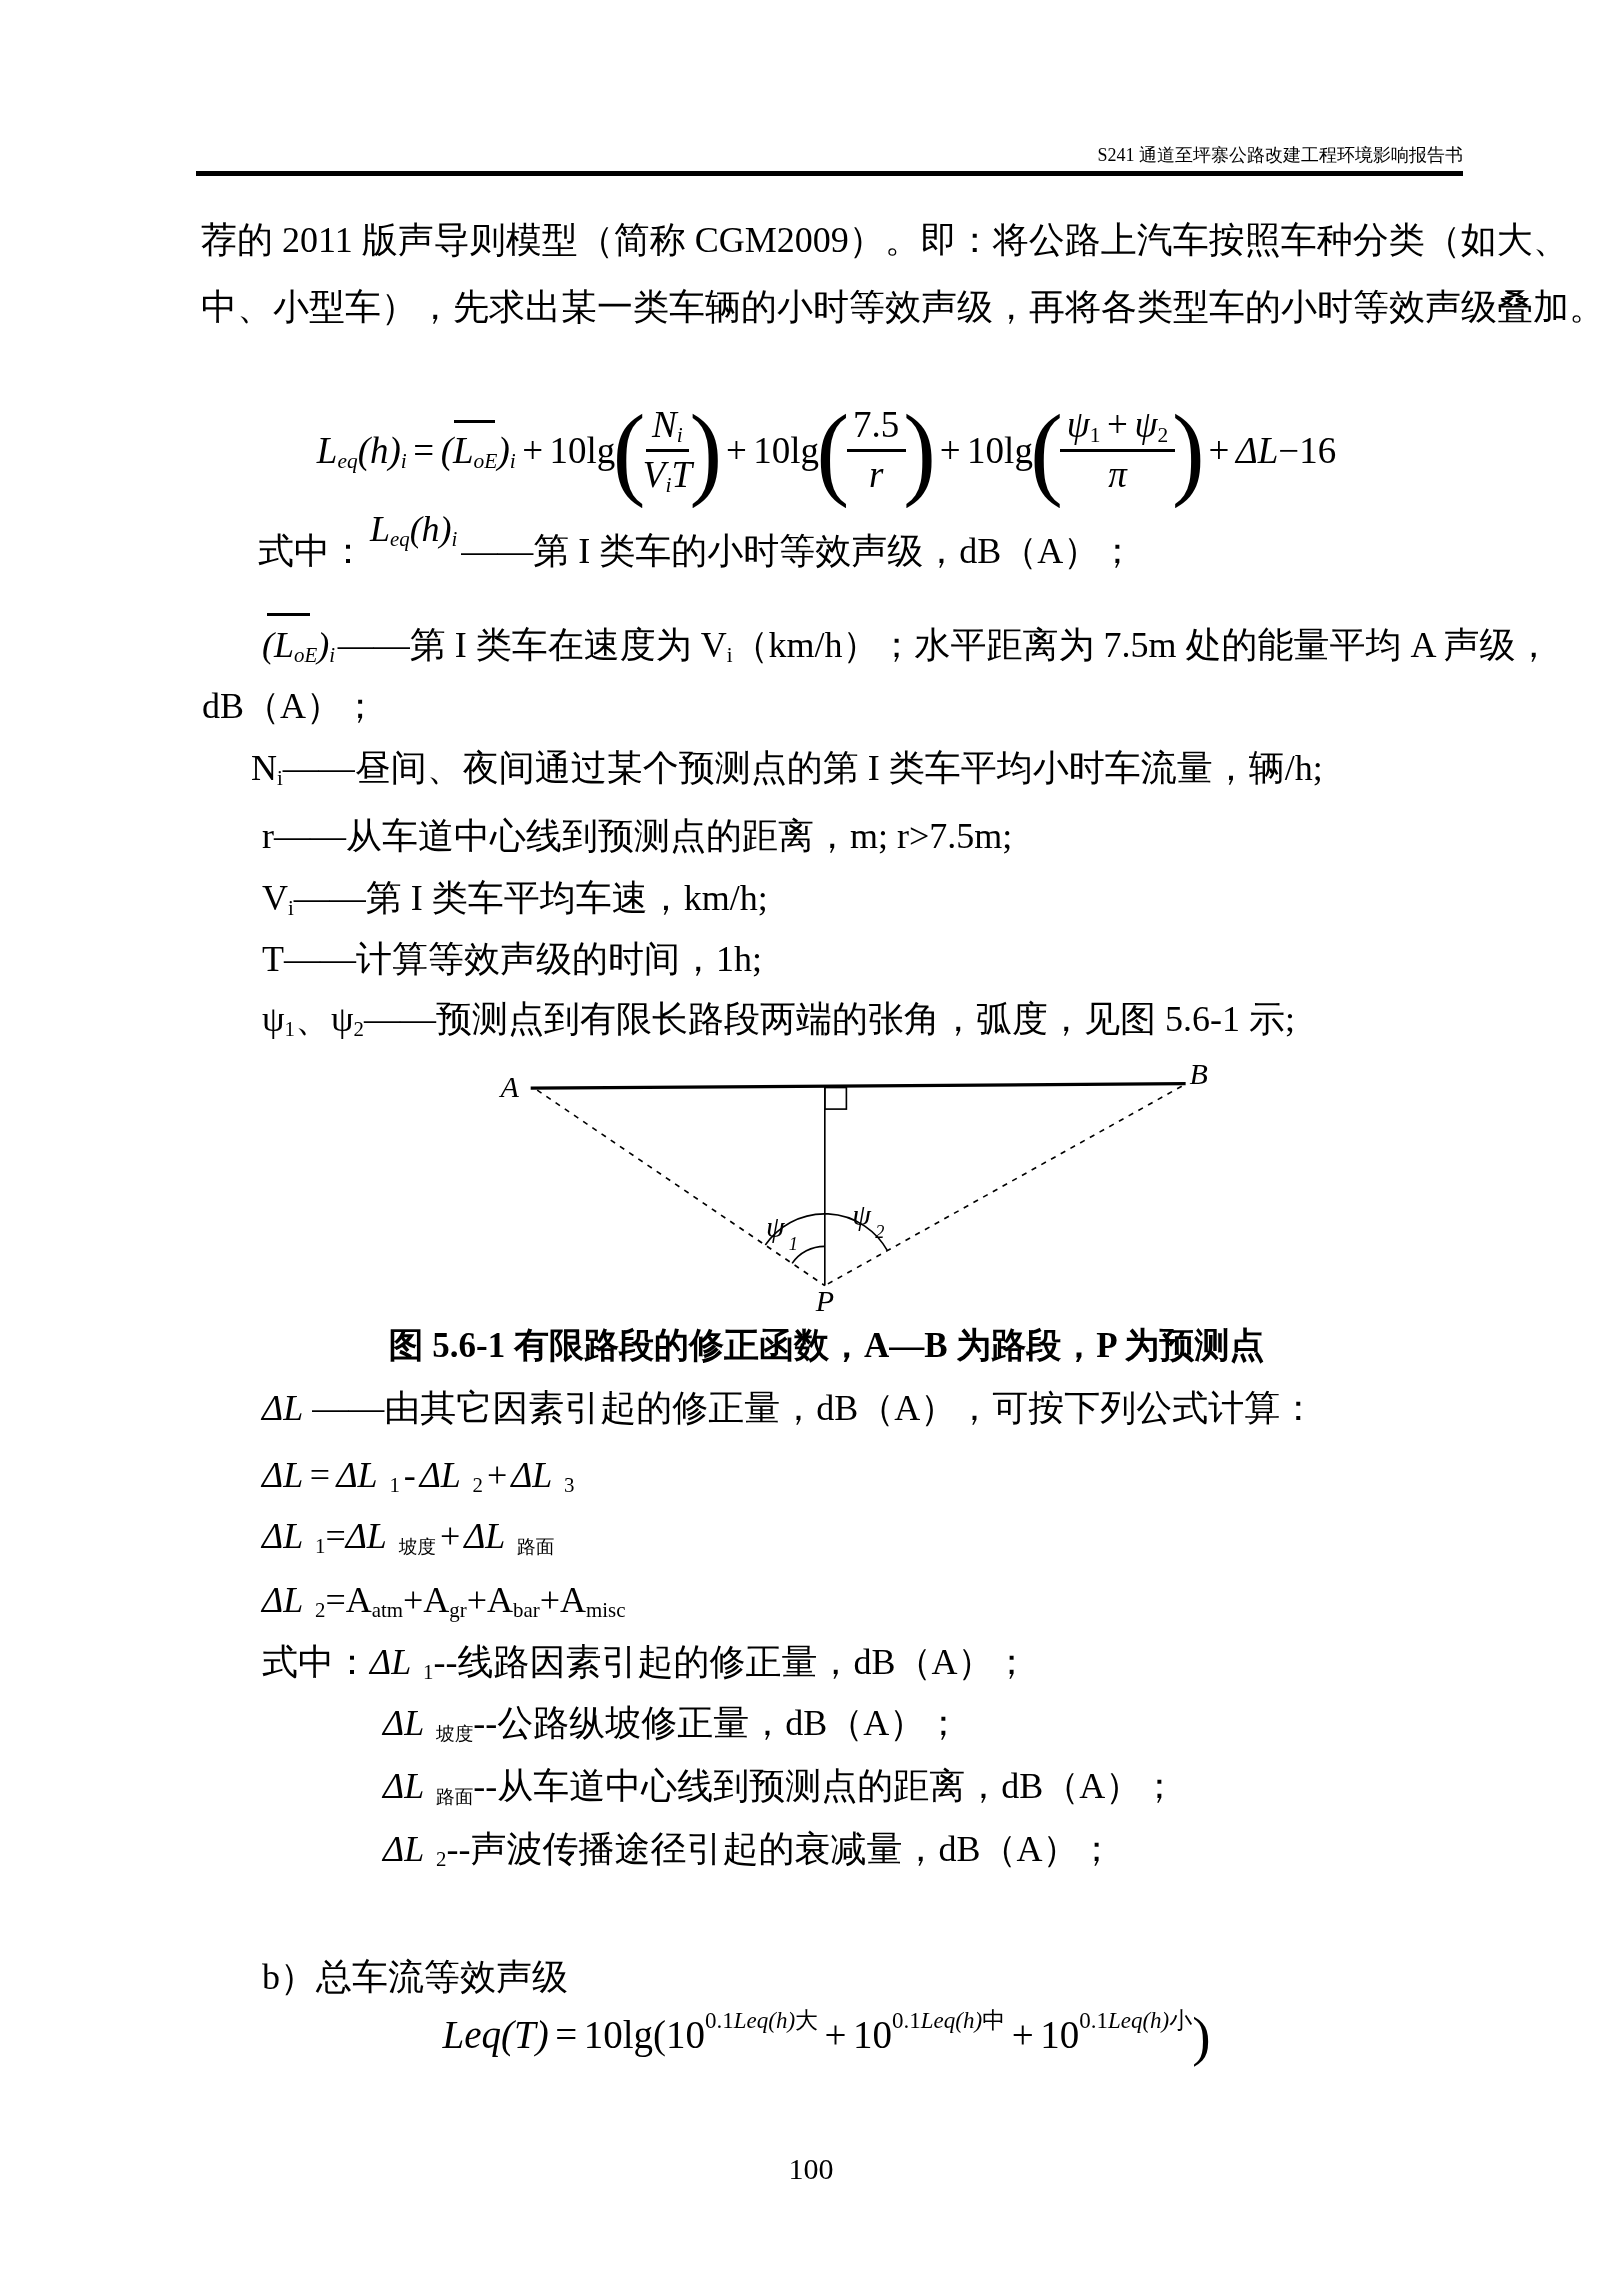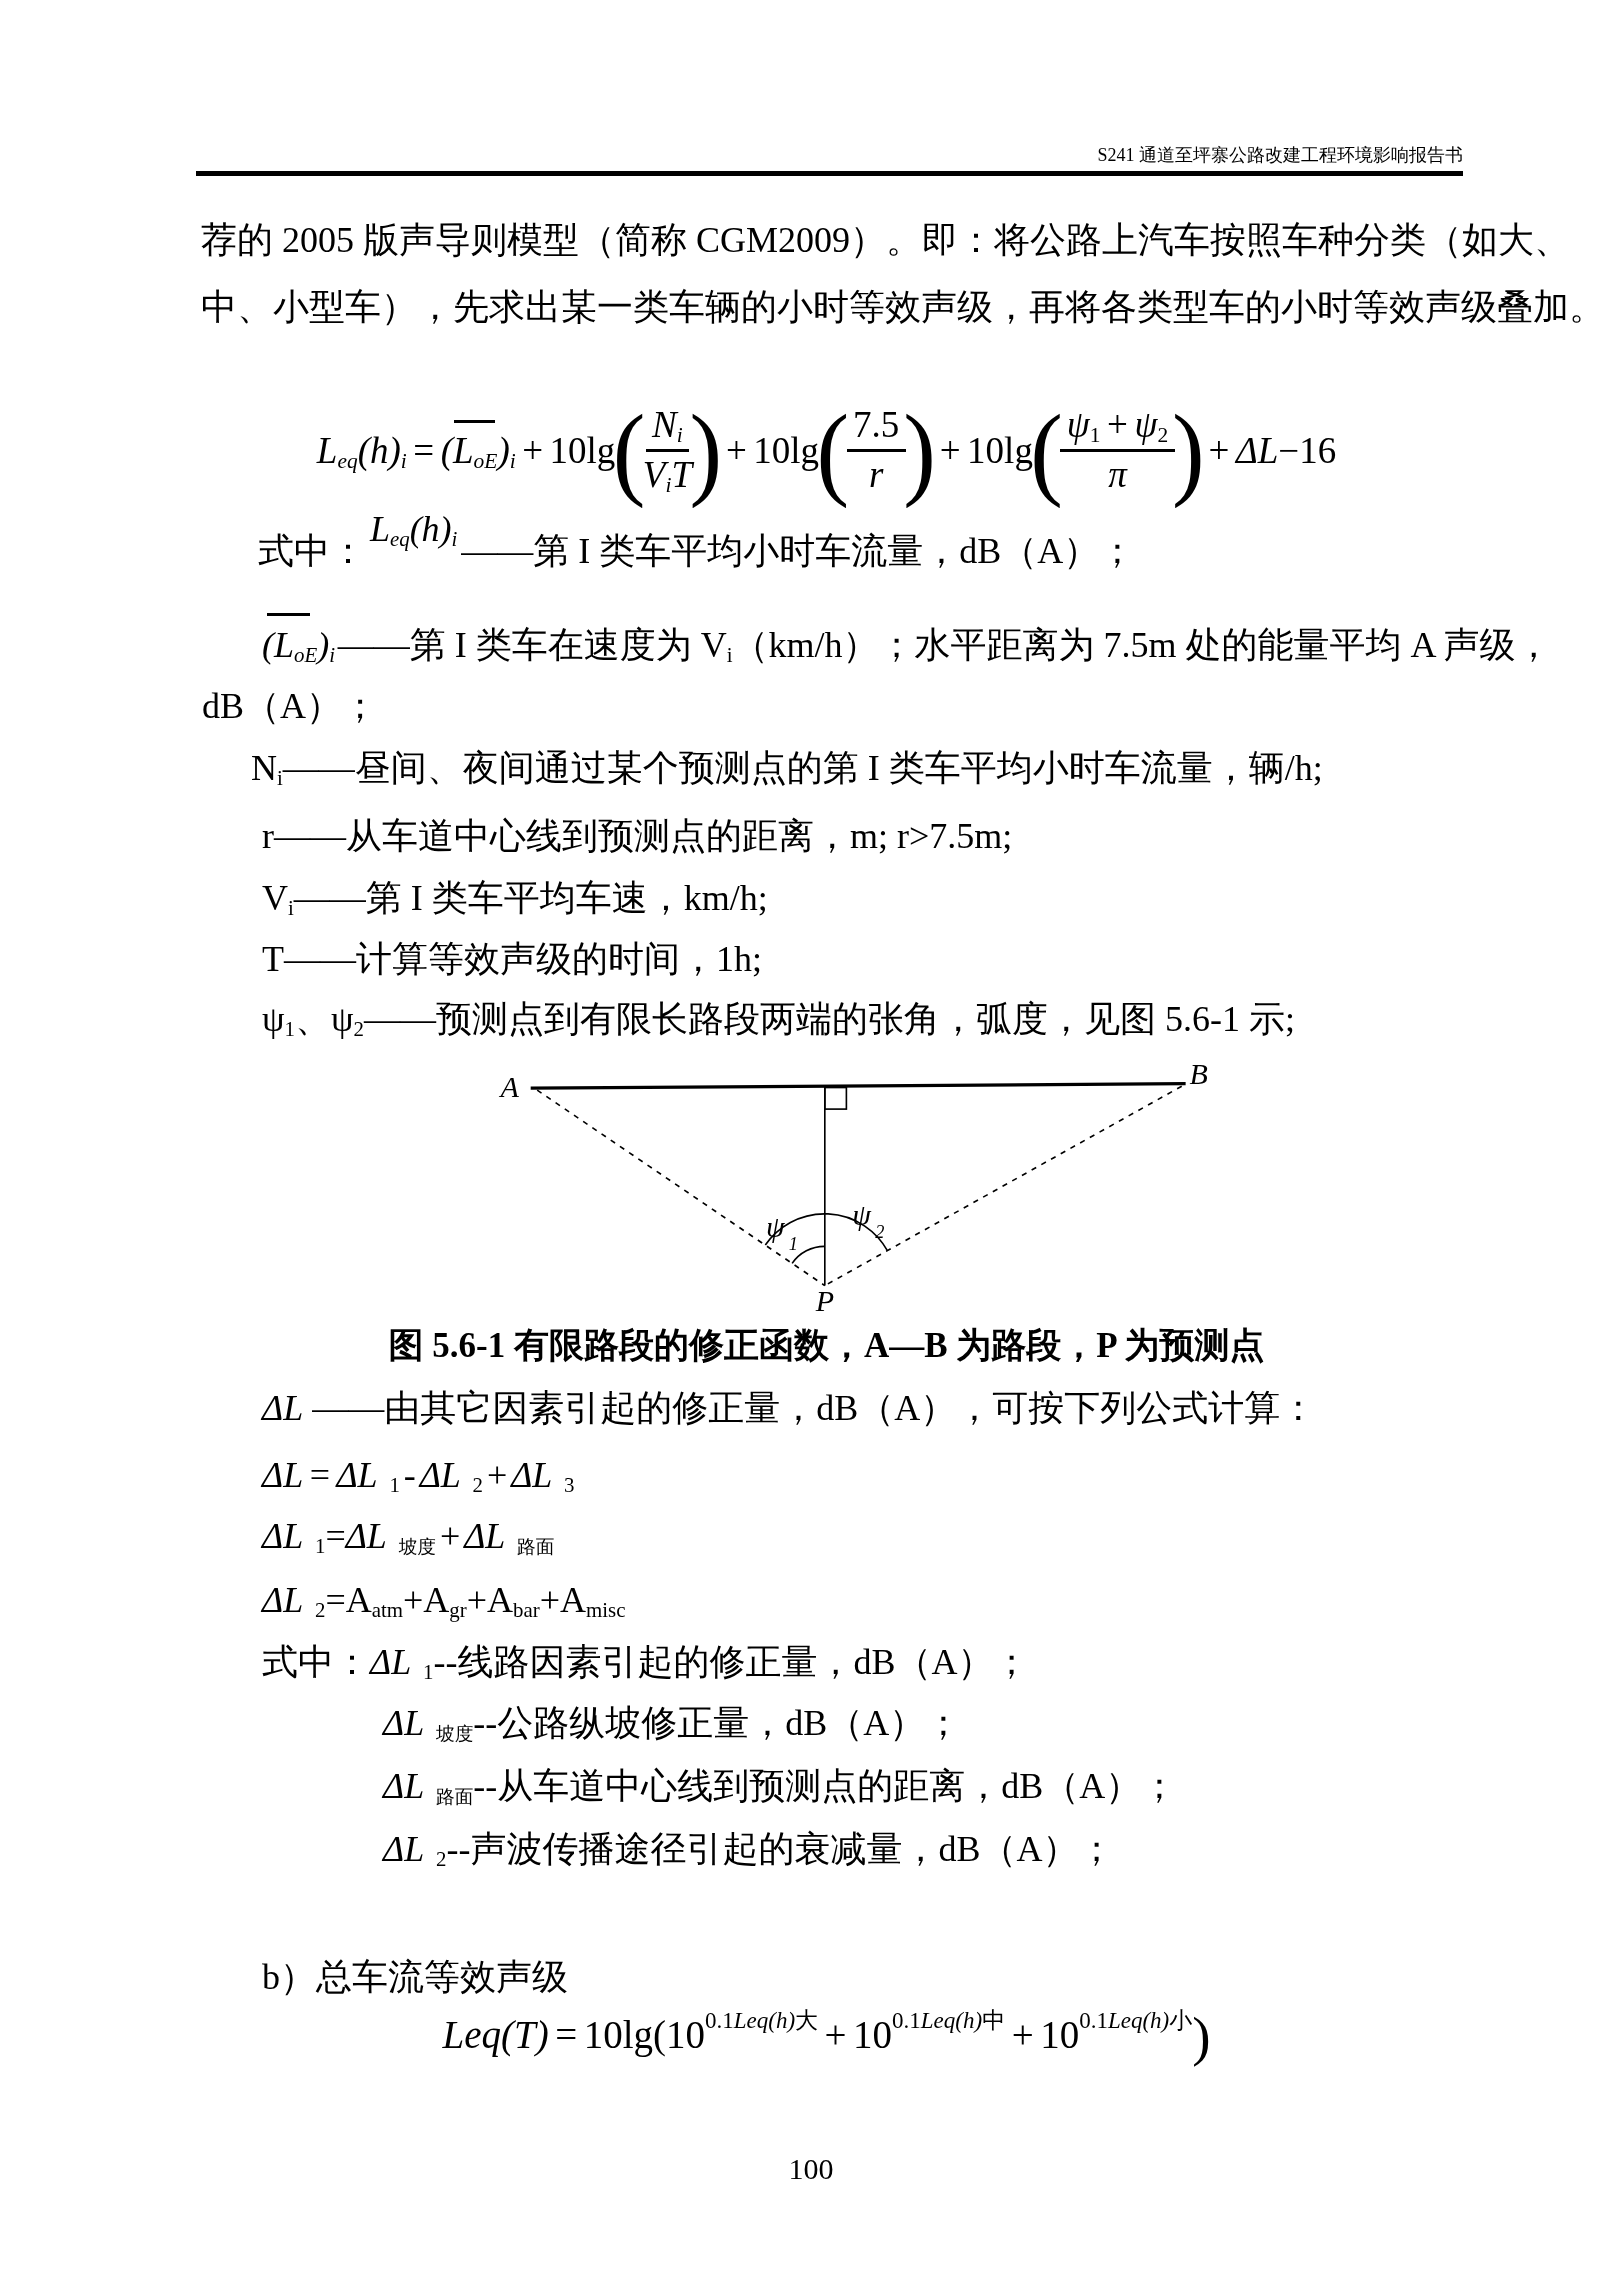--- a/index.html
+++ b/index.html
@@ -43,21 +43,21 @@
   .dashl{stroke:#000;stroke-width:2.5;stroke-dasharray:8 9;}
 </style>
 </head>
 <body>
 
 <div class="page">
 
   <div class="hdr">S241 通道至坪寨公路改建工程环境影响报告书</div>
   <div class="hdr-rule"></div>
 
-  <div class="ln" style="top:218px;left:201px;">荐的 2005 版声导则模型（简称 CGM2009）。即：将公路上汽车按照车种分类（如大、</div>
+  <div class="ln" style="top:218px;left:201px;">荐的 2011 版声导则模型（简称 CGM2009）。即：将公路上汽车按照车种分类（如大、</div>
   <div class="ln" style="top:285px;left:201px;">中、小型车），先求出某一类车辆的小时等效声级，再将各类型车的小时等效声级叠加。</div>
 
   <div class="f1">
     <span class="fitem"><span class="t-it">L</span><sub class="t-it">eq</sub><span class="t-it">(h)</span><sub class="t-it">i</sub><span class="mx">=</span><span class="t-it">(</span><span class="ovl"><span class="t-it">L</span><sub class="t-it">oE</sub></span><span class="t-it">)</span><sub class="t-it">i</sub><span class="mx">+</span><span>10lg</span></span>
     <span class="bp">(</span>
     <span class="frac">
         <span class="num"><span class="t-it">N</span><sub class="t-it">i</sub></span>
         <span class="den"><span class="t-it">V</span><sub class="t-it">i</sub><span class="t-it">T</span></span>
       </span>
     <span class="bp">)</span>
@@ -72,21 +72,21 @@
     <span class="bp">(</span>
     <span class="frac">
         <span class="num"><span class="t-it">ψ</span><sub>1</sub><span class="mx">+</span><span class="t-it">ψ</span><sub>2</sub></span>
         <span class="den t-it">π</span>
       </span>
     <span class="bp">)</span>
     <span class="fitem"><span class="mx">+</span><span class="t-it">ΔL</span><span>−16</span></span>
   </div>
 
   <div class="ln" style="top:529px;left:258px;">
-    <span>式中：</span><span class="raised"><span class="t-it">L</span><sub class="t-it">eq</sub><span class="t-it">(h)</span><sub class="t-it">i</sub></span><span>——</span><span>第 I 类车平均小时车流量，dB（A）；</span>
+    <span>式中：</span><span class="raised"><span class="t-it">L</span><sub class="t-it">eq</sub><span class="t-it">(h)</span><sub class="t-it">i</sub></span><span>——</span><span>第 I 类车的小时等效声级，dB（A）；</span>
   </div>
 
   <div class="ln" style="top:623px;left:262px;">
     <span class="loeterm"><span class="t-it">(</span><span class="t-it">L</span><sub class="t-it">oE</sub><span class="t-it">)</span><sub class="t-it">i</sub></span><span>——</span><span>第 I 类车在速度为 V</span><sub>i</sub><span>（km/h）；水平距离为 7.5m 处的能量平均 A 声级，</span>
   </div>
   <div class="ln" style="top:684px;left:202px;">dB（A）；</div>
 
   <div class="ln" style="top:746px;left:251px;">
     <span>N</span><sub>i</sub><span>——</span><span>昼间、夜间通过某个预测点的第 I 类车平均小时车流量，辆/h;</span>
   </div>

